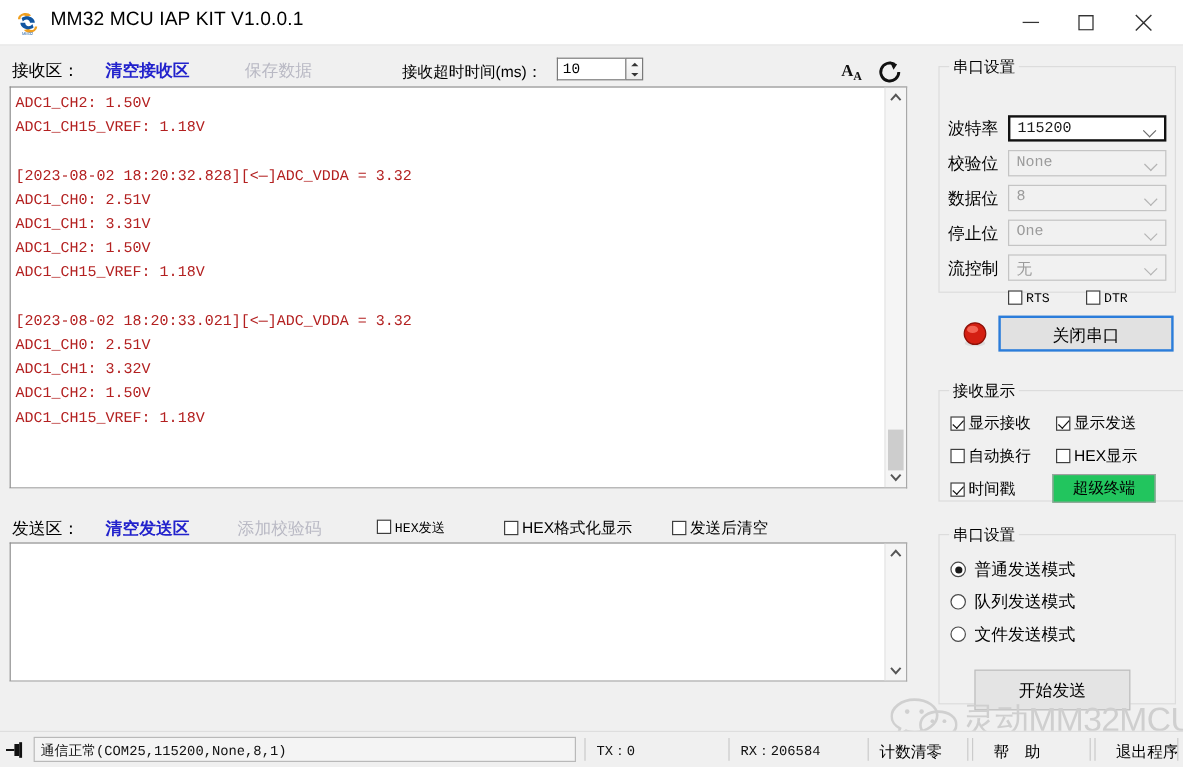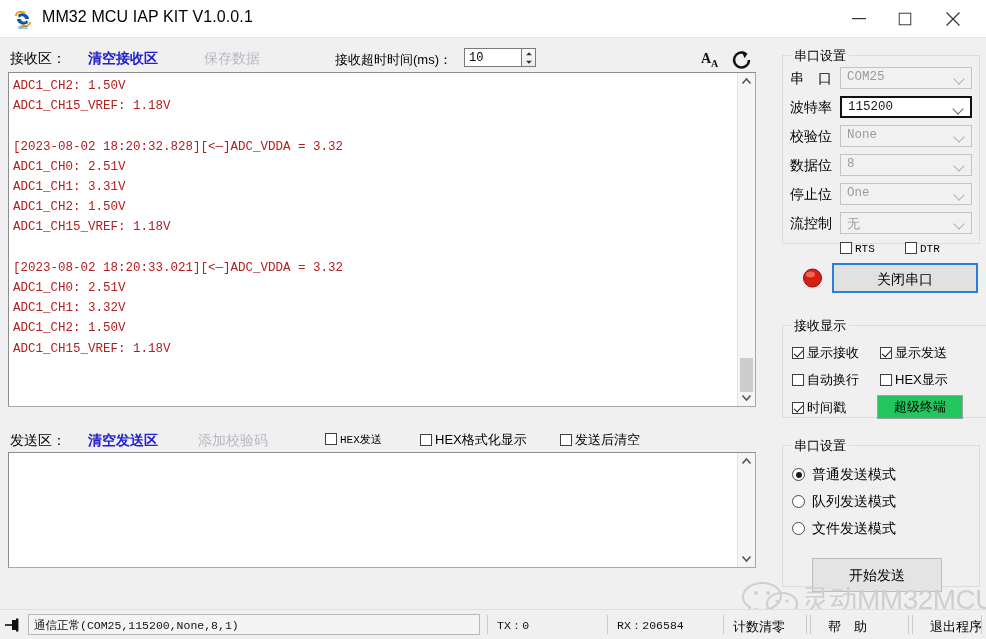--- a/index.html
+++ b/index.html
@@ -79,21 +79,21 @@
   .cb{position:absolute;font-size:13px;cursor:pointer;white-space:nowrap;}
   .cb .box{
     display:inline-block;width:12px;height:12px;box-sizing:border-box;
     border:1px solid #3f3f3f;background:#fff;vertical-align:-2px;margin-right:3px;position:relative;
   }
   .cb .box.on::after{
     content:"";position:absolute;left:3px;top:0px;width:4px;height:8px;
     border:solid #111;border-width:0 1.6px 1.6px 0;transform:rotate(42deg);
   }
   .mono-s{font-family:"Liberation Mono","DejaVu Sans Mono",monospace;font-size:11px;}
-  #cb-hex-send{left:325px;top:431px;}
+  #cb-hex-send{left:314px;top:431px;}
   #cb-hex-fmt{left:420px;top:431px;}
   #cb-clear-after{left:560px;top:431px;}
 
   .send-area{
     position:absolute;left:8px;top:452px;width:748px;height:116px;box-sizing:border-box;
     border:1px solid #a8a8a8;border-top-color:#8d8d8d;border-left-color:#8d8d8d;background:#fff;overflow:hidden;
   }
 
   .bottom-row{position:absolute;left:0;top:572px;width:770px;height:28px;}
 
@@ -319,27 +319,20 @@
 
     
     
     
   </div>
 
   <div class="group" id="grp-serial">
     <span class="group-title">串口设置</span>
   </div>
 
-  <div class="frow" style="left:782px;top:66px;">
-    <span class="name">串　口</span>
-    <div class="combo dis">
-      <span class="val">COM25</span>
-      <span class="chev"></span>
-    </div>
-  </div>
   <div class="frow" style="left:782px;top:95px;">
     <span class="name">波特率</span>
     <div class="combo focus">
       <span class="val">115200</span>
       <span class="chev"></span>
     </div>
   </div>
   <div class="frow" style="left:782px;top:124px;">
     <span class="name">校验位</span>
     <div class="combo dis">

